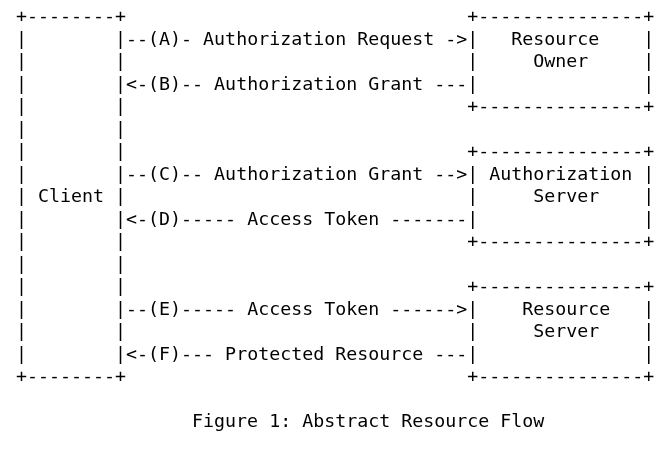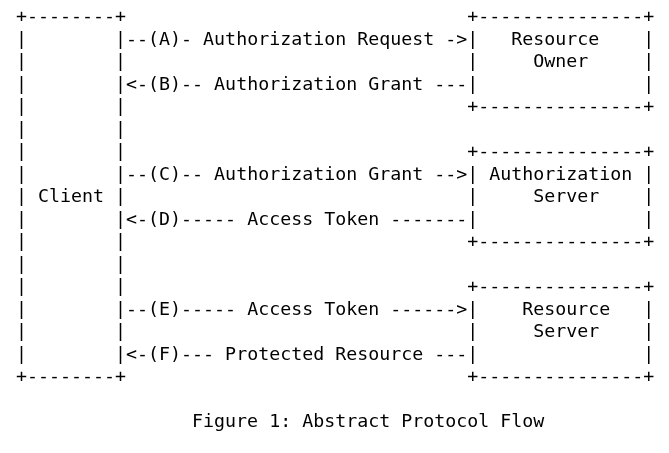--- a/index.html
+++ b/index.html
@@ -43,14 +43,14 @@
  |        |--(C)-- Authorization Grant --&gt;| Authorization |
  | Client |                               |     Server    |
  |        |&lt;-(D)----- Access Token -------|               |
  |        |                               +---------------+
  |        |
  |        |                               +---------------+
  |        |--(E)----- Access Token ------&gt;|    Resource   |
  |        |                               |     Server    |
  |        |&lt;-(F)--- Protected Resource ---|               |
  +--------+                               +---------------+</pre>
-  <pre class="ascii caption">Figure 1: Abstract Protocol Flow</pre>
+  <pre class="ascii caption">Figure 1: Abstract Resource Flow</pre>
 </div>
 
 </body></html>

